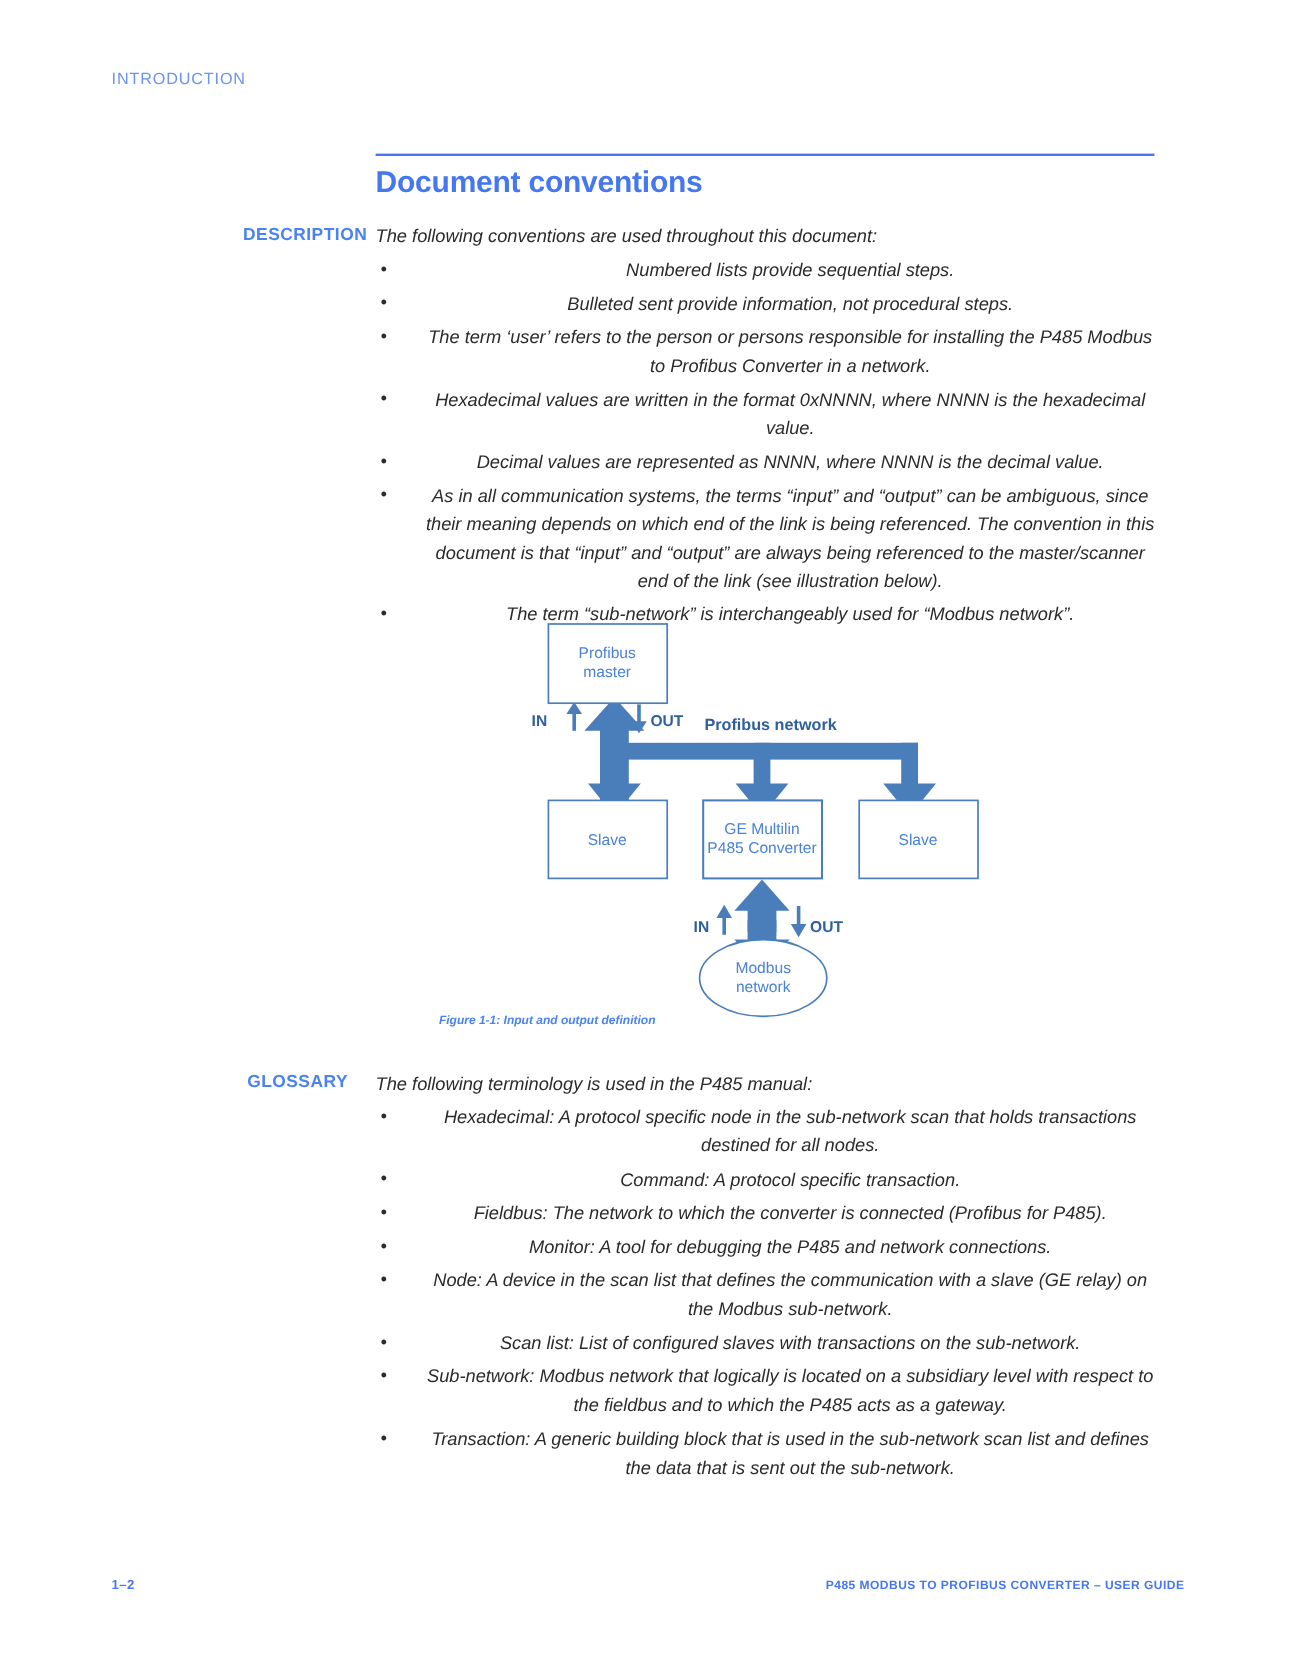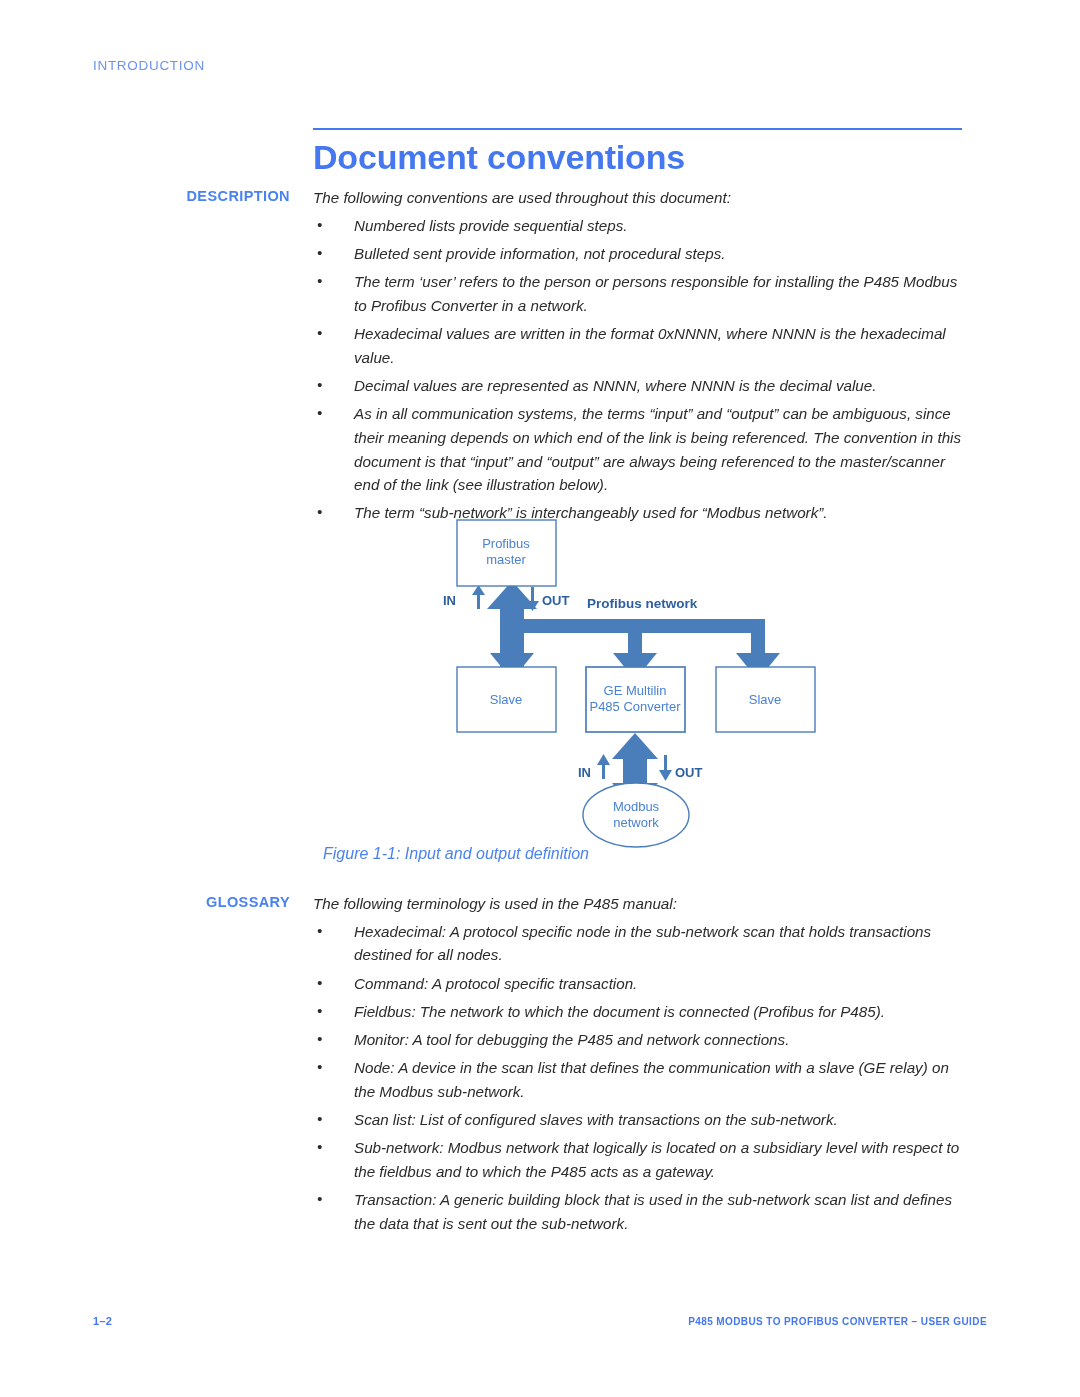--- a/index.html
+++ b/index.html
@@ -33,37 +33,37 @@
     left: 313px;
     top: 128px;
     width: 649px;
     height: 2px;
     background: #4477f0;
   }
   .page-title {
     position: absolute;
     left: 313px;
     top: 138px;
-    font-size: 34px;
+    font-size: 25px;
     font-weight: bold;
     color: #4477f0;
     letter-spacing: -0.2px;
   }
 
   
   .side-label {
     position: absolute;
     font-size: 14.5px;
     font-weight: bold;
     color: #4a82f2;
     letter-spacing: 0.4px;
     text-align: right;
     width: 250px;
   }
-  .side-label.description { left: 40px; top: 188px; }
+  .side-label.description { left: 56px; top: 188px; }
   .side-label.glossary    { left: 40px; top: 894px; }
 
   
   .body-col {
     position: absolute;
     left: 313px;
     width: 650px;
     font-size: 15.2px;
     line-height: 23.7px;
     color: #2b2b2b;
@@ -76,20 +76,21 @@
 
   ul.bullets {
     list-style: none;
     margin: 0;
     padding: 0;
   }
   ul.bullets > li {
     position: relative;
     padding-left: 41px;
     margin-bottom: 4.5px;
+    text-align: center;
   }
   ul.bullets > li::before {
     content: "\2022";
     position: absolute;
     left: 4px;
     top: -1px;
     font-size: 15px;
     color: #2b2b2b;
   }
 
@@ -101,23 +102,23 @@
     width: 1080px;
     height: 380px;
   }
   .figure svg { display: block; }
   .fig-caption {
     position: absolute;
     left: 0;
     top: 845px;
     width: 912px;
     text-align: center;
-    font-size: 16px;
+    font-size: 10px;
     font-style: italic;
-    font-weight: normal;
+    font-weight: bold;
     color: #4a82f2;
   }
 
   
   .footer-page {
     position: absolute;
     left: 93px;
     top: 1315px;
     font-size: 11px;
     font-weight: bold;
@@ -247,21 +248,21 @@
 
 <div class="fig-caption">Figure 1-1: Input and output definition</div>
 
 <div class="side-label glossary">GLOSSARY</div>
 
 <div class="body-col gloss">
   <p class="lead">The following terminology is used in the P485 manual:</p>
   <ul class="bullets">
     <li>Hexadecimal: A protocol specific node in the sub-network scan that holds transactions destined for all nodes.</li>
     <li>Command: A protocol specific transaction.</li>
-    <li>Fieldbus: The network to which the document is connected (Profibus for P485).</li>
+    <li>Fieldbus: The network to which the converter is connected (Profibus for P485).</li>
     <li>Monitor: A tool for debugging the P485 and network connections.</li>
     <li>Node: A device in the scan list that defines the communication with a slave (GE relay) on the Modbus sub-network.</li>
     <li>Scan list: List of configured slaves with transactions on the sub-network.</li>
     <li>Sub-network: Modbus network that logically is located on a subsidiary level with respect to the fieldbus and to which the P485 acts as a gateway.</li>
     <li>Transaction: A generic building block that is used in the sub-network scan list and defines the data that is sent out the sub-network.</li>
   </ul>
 </div>
 
 <div class="footer-page">1–2</div>
 <div class="footer-title">P485 MODBUS TO PROFIBUS CONVERTER – USER GUIDE</div>

